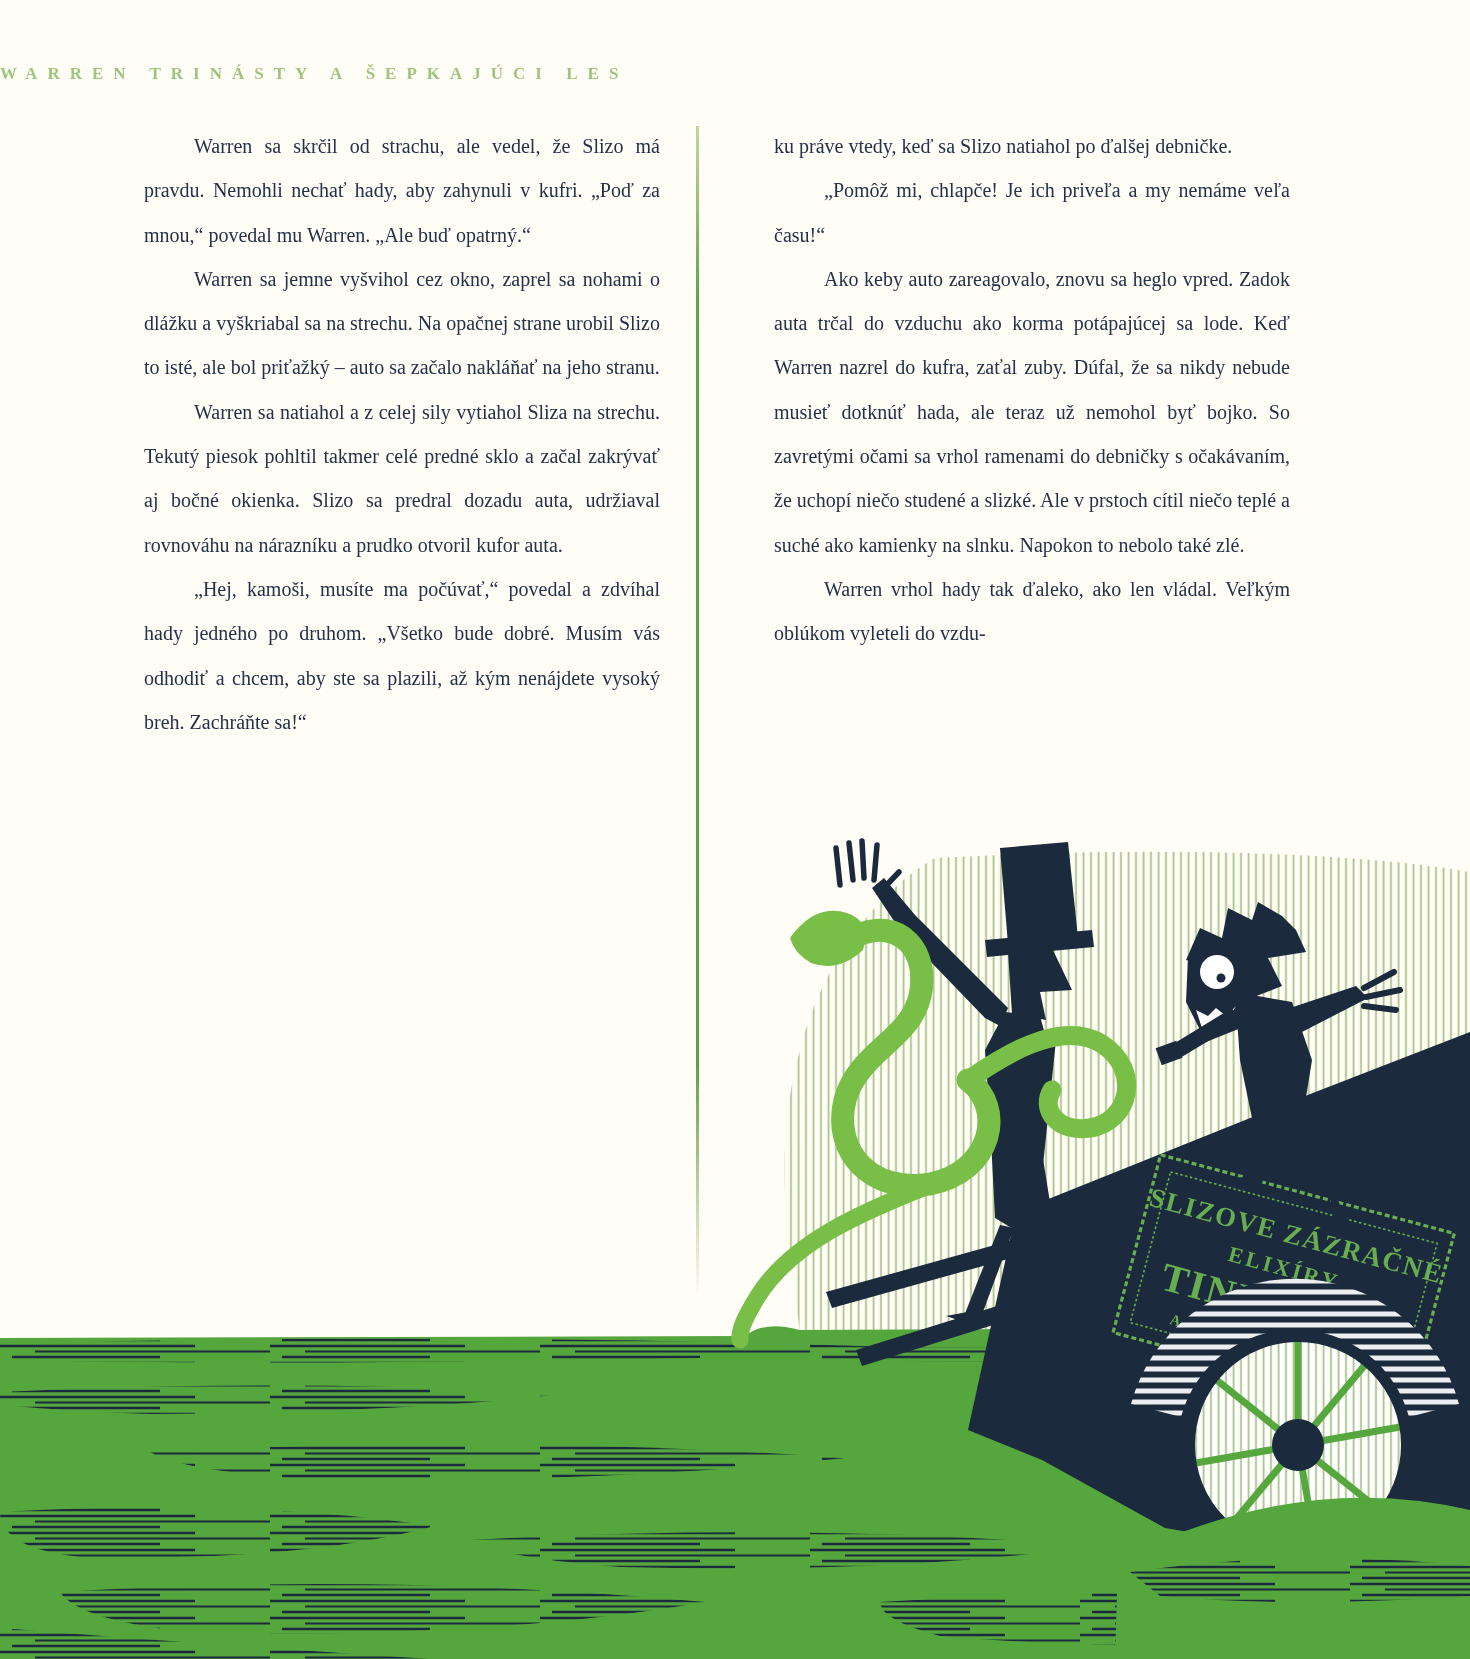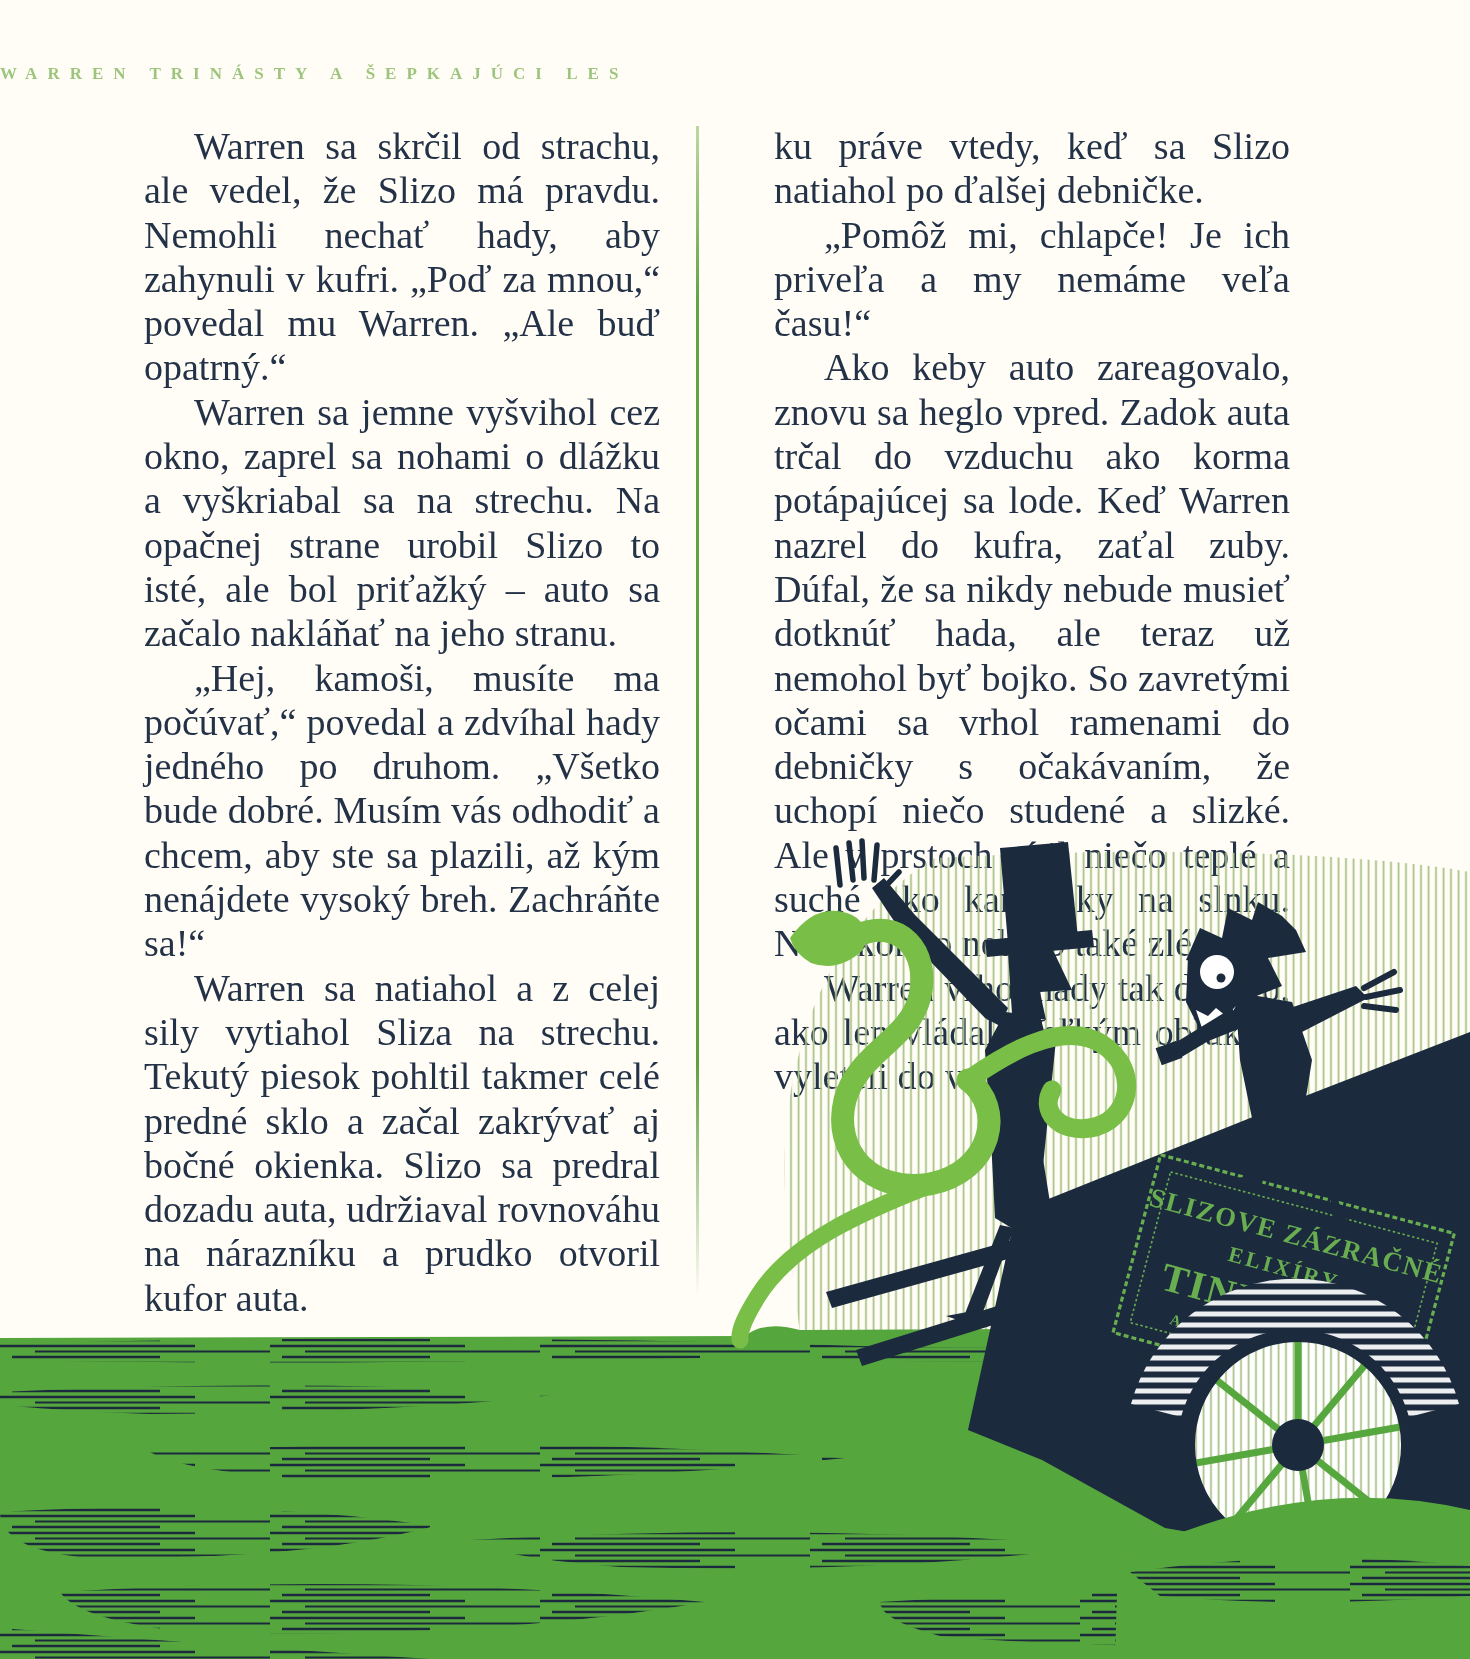--- a/index.html
+++ b/index.html
@@ -13,21 +13,21 @@
   .running-head{
     position:absolute;top:36px;left:0;width:100%;
     font-size:17px;font-weight:600;
     letter-spacing:10px;
     color:#9dc57d;
     text-transform:uppercase;
     margin-top:28px;
   }
   .text-col{
     position:absolute;top:124px;width:516px;
-    font-size:38px;line-height:44.3px;
+    font-size:20px;line-height:44.3px;
     color:#243248;
     text-align:justify;
     text-justify:inter-word;
   }
   .col-left{left:144px;}
   .col-right{left:774px;}
   .text-col p{margin:0;text-indent:50px;}
   .text-col p.noindent{text-indent:0;}
   .col-divider{
     position:absolute;left:696px;top:126px;
@@ -42,22 +42,22 @@
 </head>
 <body>
 
 <div id="page">
 
   <div class="running-head">WARREN TRINÁSTY A ŠEPKAJÚCI LES</div>
 
   <div class="text-col col-left">
     <p>Warren sa skrčil od strachu, ale vedel, že Slizo má pravdu. Nemohli nechať hady, aby zahynuli v kufri. „Poď za mnou,“ povedal mu Warren. „Ale buď opatrný.“</p>
     <p>Warren sa jemne vyšvihol cez okno, zaprel sa nohami o dlážku a vyškriabal sa na strechu. Na opačnej strane urobil Slizo to isté, ale bol priťažký – auto sa začalo nakláňať na jeho stranu.</p>
+    <p>Warren sa natiahol a z celej sily vytiahol Sliza na strechu. Tekutý piesok pohltil takmer celé predné sklo a začal zakrývať aj bočné okienka. Slizo sa predral dozadu auta, udržiaval rovnováhu na nárazníku a prudko otvoril kufor auta.</p>
     <p>„Hej, kamoši, musíte ma počúvať,“ povedal a zdvíhal hady jedného po druhom. „Všetko bude dobré. Musím vás odhodiť a chcem, aby ste sa plazili, až kým nenájdete vysoký breh. Zachráňte sa!“</p>
-    <p>Warren sa natiahol a z celej sily vytiahol Sliza na strechu. Tekutý piesok pohltil takmer celé predné sklo a začal zakrývať aj bočné okienka. Slizo sa predral dozadu auta, udržiaval rovnováhu na nárazníku a prudko otvoril kufor auta.</p>
   </div>
 
   <div class="col-divider"></div>
 
   <div class="text-col col-right">
     <p class="noindent">ku práve vtedy, keď sa Slizo natiahol po ďalšej debničke.</p>
     <p>„Pomôž mi, chlapče! Je ich priveľa a my nemáme veľa času!“</p>
     <p>Ako keby auto zareagovalo, znovu sa heglo vpred. Zadok auta trčal do vzduchu ako korma potápajúcej sa lode. Keď Warren nazrel do kufra, zaťal zuby. Dúfal, že sa nikdy nebude musieť dotknúť hada, ale teraz už nemohol byť bojko. So zavretými očami sa vrhol ramenami do debničky s očakávaním, že uchopí niečo studené a slizké. Ale v prstoch cítil niečo teplé a suché ako kamienky na slnku. Napokon to nebolo také zlé.</p>
     <p>Warren vrhol hady tak ďaleko, ako len vládal. Veľkým oblúkom vyleteli do vzdu-</p>
   </div>

